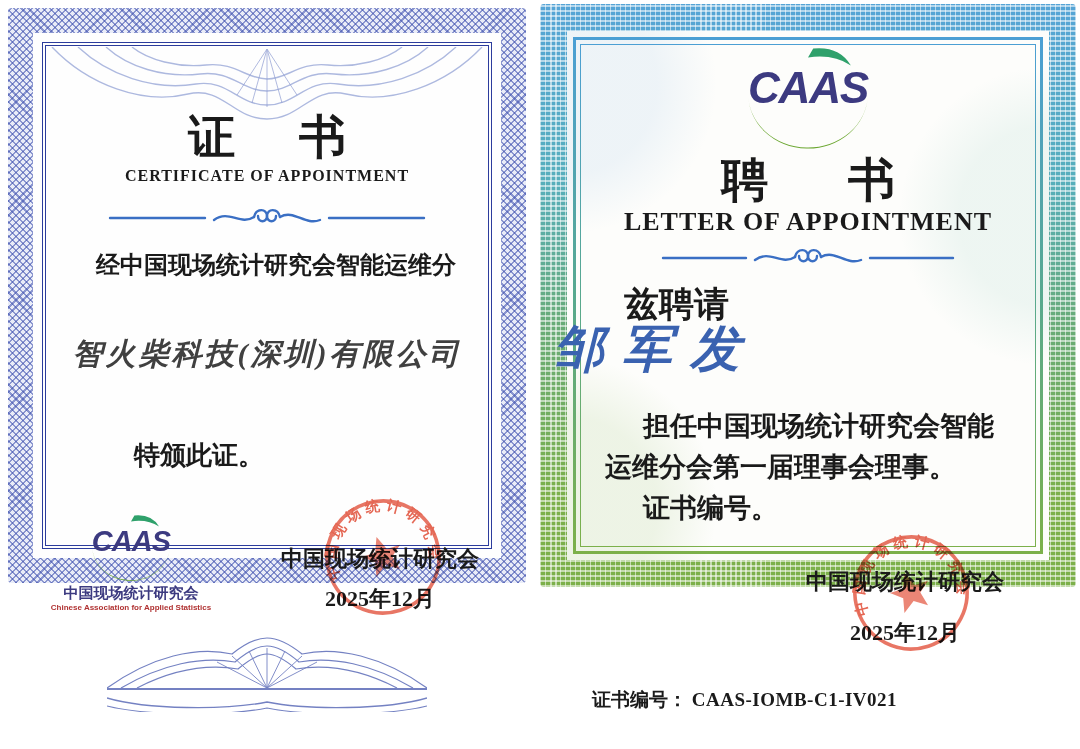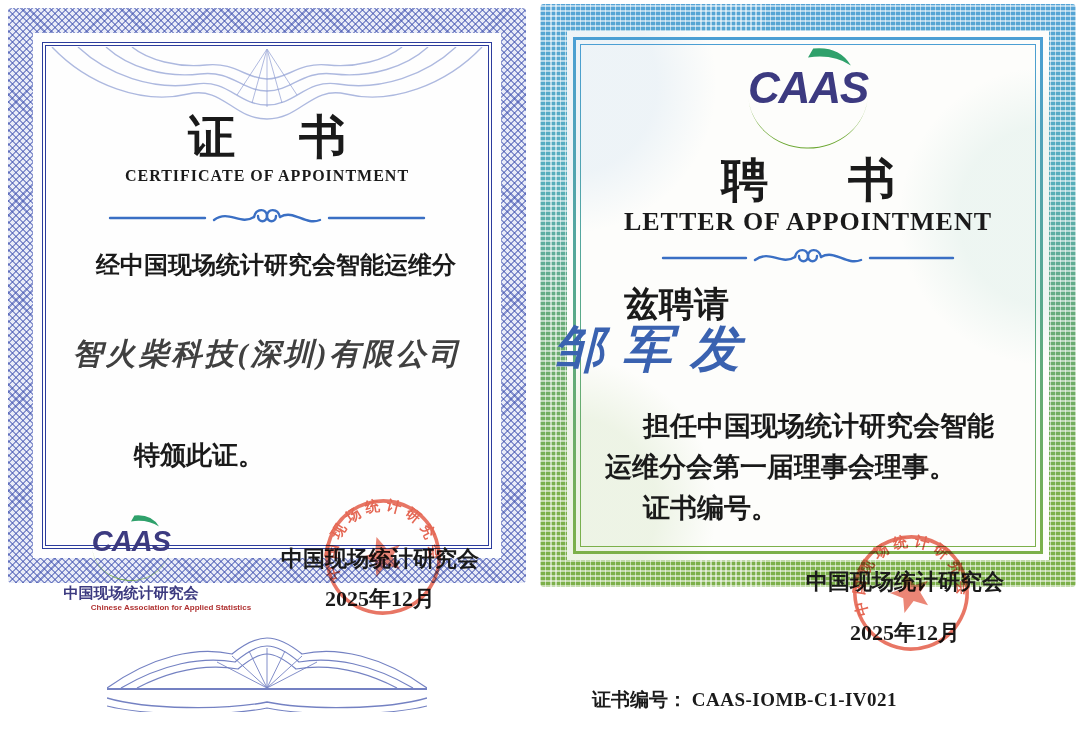--- a/index.html
+++ b/index.html
@@ -52,21 +52,21 @@
 
   .logo-l { position:absolute; left:80px; top:498px; width:102px; height:86px; }
   .l-org-cn {
     position:absolute; top:584px; left:42px; width:178px; text-align:center;
     font-size:15px; font-weight:bold; color:#3c3a80;
     font-family:"Liberation Sans","DejaVu Sans",sans-serif; white-space:nowrap;
   }
   .l-org-en {
     position:absolute; top:603px; left:42px; width:178px; text-align:center;
     font-size:8px; font-weight:bold; color:#b03232;
-    font-family:"Liberation Sans","DejaVu Sans",sans-serif; white-space:nowrap;margin-left:40px;
+    font-family:"Liberation Sans","DejaVu Sans",sans-serif; white-space:nowrap;
   }
   .l-issuer { position:absolute; top:544px; left:278px; width:204px; text-align:center; font-size:22px; font-weight:600; white-space:nowrap; }
   .l-date   { position:absolute; top:584px; left:278px; width:204px; text-align:center; font-size:22px; font-weight:600; white-space:nowrap; }
   .seal-l   { position:absolute; left:312px; top:486px; width:142px; height:142px; mix-blend-mode:multiply; opacity:.88; }
   .l-certno { position:absolute; top:615px; left:58px; font-size:19px; font-weight:600; white-space:nowrap; }
   .certno-val { font-family:"Liberation Serif","DejaVu Serif",serif; letter-spacing:.5px; }
 
   
   .band-r {
     position:absolute; inset:4px;

